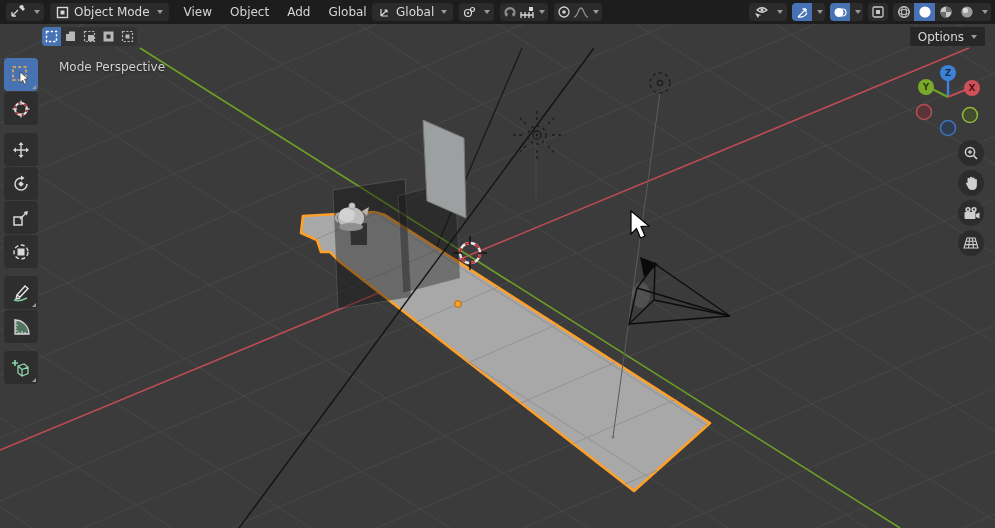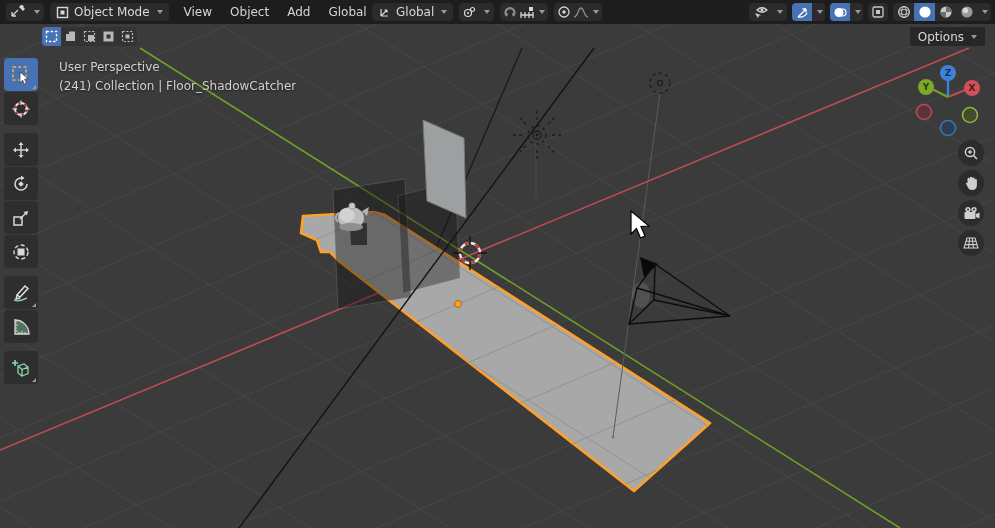--- a/index.html
+++ b/index.html
@@ -426,22 +426,21 @@
     <div class="tool">
       <svg width="20" height="20" viewBox="0 0 20 20">
         <path d="M7,8 L13,6 L17,9 L11,11.5 Z M7,8 L7,15 L11,18 L11,11.5 M17,9 L17,15.5 L11,18" fill="none" stroke="#8fd3ab" stroke-width="1.3"></path>
         <path d="M4,2 l0,6 M1,5 l6,0" stroke="#8fd3ab" stroke-width="1.6"></path>
       </svg>
       <span class="corner"></span>
     </div>
   </div>
 
   <div id="vp-text">
-    <div>User Perspective</div>
-    <div>(241) Collection | Floor_ShadowCatcher</div>
+    <div>Mode Perspective</div>
   </div>
 
   <svg id="gizmo" width="76" height="80" viewBox="0 0 76 80">
     <line x1="37" y1="39" x2="37" y2="17" stroke="#3d82d8" stroke-width="2.4"></line>
     <line x1="37" y1="39" x2="59" y2="30" stroke="#c04b55" stroke-width="2.4"></line>
     <line x1="37" y1="39" x2="17" y2="29" stroke="#6fa125" stroke-width="2.4"></line>
     <g>
       <circle cx="37" cy="15" r="8" fill="#3d82d8"></circle>
       <text x="37" y="18.2" font-size="9" font-weight="bold" fill="#15304f" text-anchor="middle">Z</text>
     </g>

